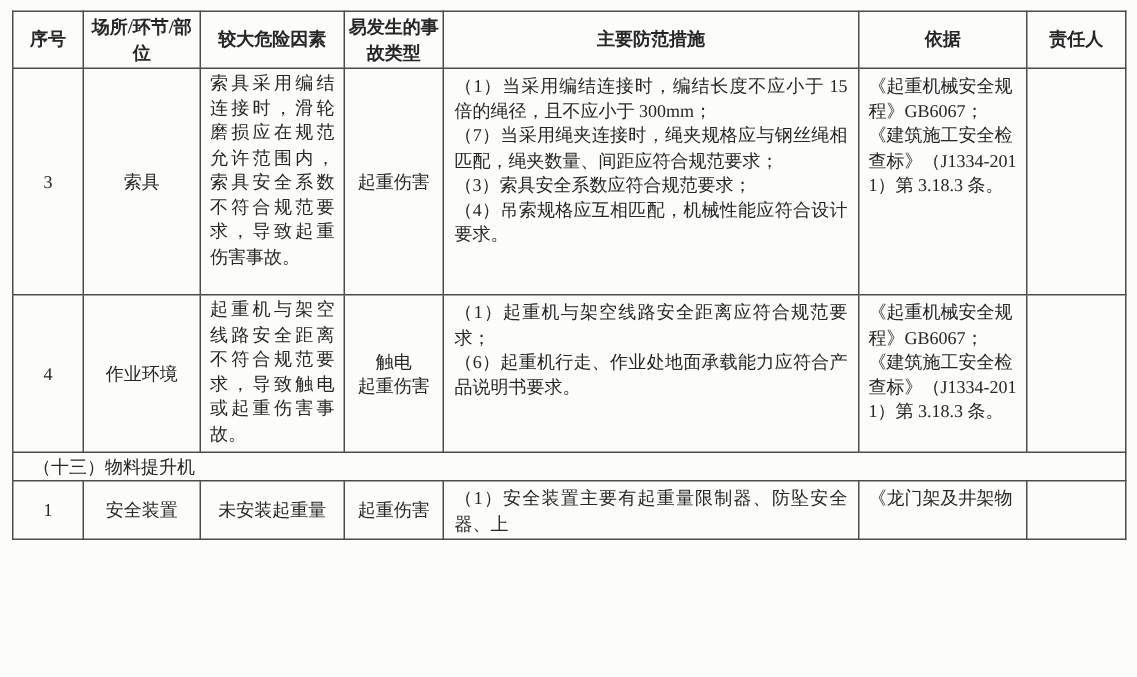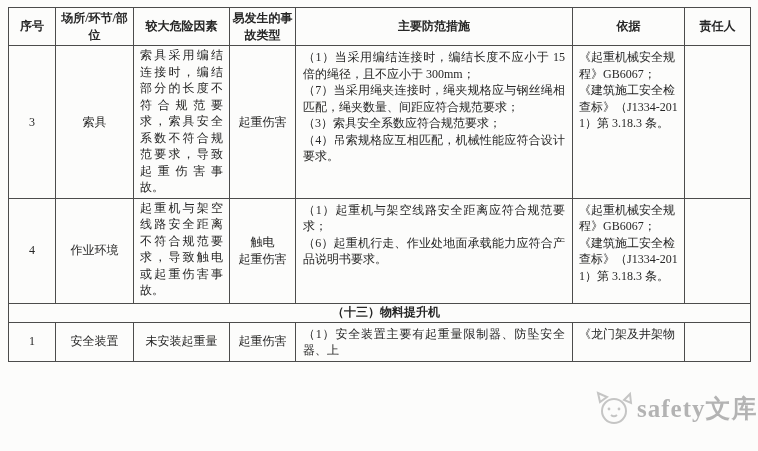--- a/index.html
+++ b/index.html
@@ -68,23 +68,23 @@
     line-height: 16px;
   }
   tr.r-head   { height: 31px; }
   tr.r-row2   { height: 119px; }
   tr.r-row3   { height: 151px; }
   tr.r-row4   { height: 105px; }
   tr.r-sect   { height: 19px; }
   tr.r-last   { height: 22px; }
 
   td.section {
-    font-weight: bold;
+    font-weight: normal;
     font-size: 12.5px;
-    text-align: center;
+    text-align: left;
     vertical-align: middle;
     padding: 0 0 0 13px;
   }
 
   .watermark {
     position: absolute;
     left: 594px; top: 390px;
     display: flex;
     align-items: center;
     gap: 3px;
@@ -124,21 +124,21 @@
         <th>易发生的事故类型</th>
         <th>主要防范措施</th>
         <th>依据</th>
         <th>责任人</th>
       </tr>
     </thead>
     <tbody>
       <tr class="r-row3">
         <td class="center">3</td>
         <td class="center">索具</td>
-        <td class="hazard">索具采用编结连接时，编结部分的长度不符合规范要求，索具安全系数不符合规范要求，导致起重伤害事故。</td>
+        <td class="hazard">索具采用编结连接时，滑轮磨损应在规范允许范围内，索具安全系数不符合规范要求，导致起重伤害事故。</td>
         <td class="center">起重伤害</td>
         <td class="measures">（1）当采用编结连接时，编结长度不应小于 15 倍的绳径，且不应小于 300mm；
 （7）当采用绳夹连接时，绳夹规格应与钢丝绳相匹配，绳夹数量、间距应符合规范要求；
 （3）索具安全系数应符合规范要求；
 （4）吊索规格应互相匹配，机械性能应符合设计要求。</td>
         <td class="basis">《起重机械安全规程》GB6067；
 《建筑施工安全检查标》（J1334-2011）第 3.18.3 条。</td>
         <td class="center"></td>
       </tr>
       <tr class="r-row4">
@@ -161,27 +161,14 @@
         <td class="center">安全装置</td>
         <td class="center">未安装起重量</td>
         <td class="center">起重伤害</td>
         <td class="measures">（1）安全装置主要有起重量限制器、防坠安全器、上</td>
         <td class="basis">《龙门架及井架物</td>
         <td class="center"></td>
       </tr>
     </tbody>
   </table>
 
-  <div class="watermark">
-    <svg width="40" height="36" viewBox="0 0 40 36">
-      <g fill="none" stroke="#a8a8a8" stroke-width="2">
-        <path d="M6 12 L4 3 L13 7 Z"></path>
-        <path d="M30 10 L36 4 L37 13 Z"></path>
-        <circle cx="20" cy="21" r="12"></circle>
-        <circle cx="15" cy="19" r="1.4" fill="#a8a8a8" stroke="none"></circle>
-        <circle cx="25" cy="19" r="1.4" fill="#a8a8a8" stroke="none"></circle>
-        <path d="M17 25 q3 2.5 6 0"></path>
-      </g>
-    </svg>
-    <span class="wm-text">safety文库</span>
-  </div>
 
 </div>
 
 </body></html>

